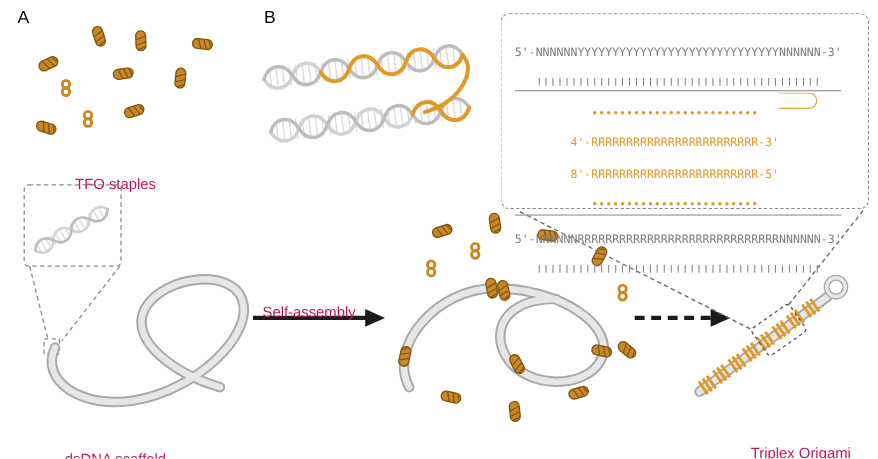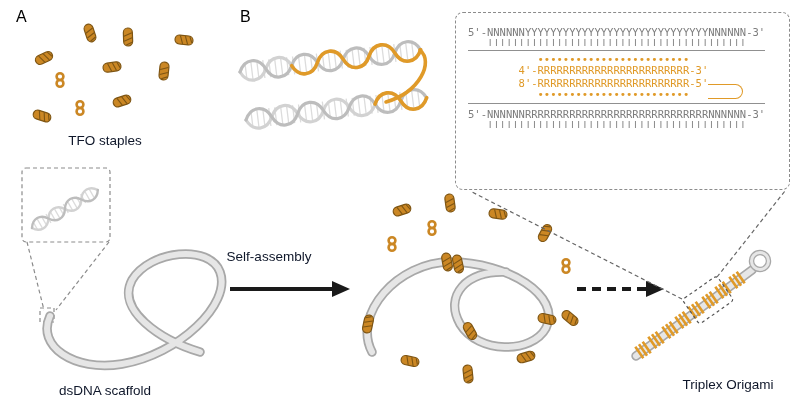--- a/index.html
+++ b/index.html
@@ -6,27 +6,27 @@
     --orange:#E09A28; --staple:#CB8724; --staple-dark:#7E5513;
     --rope:#E6E6E6; --rope-edge:#A8A8A8;
     --helix-a:#BDBDBD; --helix-b:#D2D2D2; --rung:#DCDCDC;
     --ink:#1A1A1A; --seq-gray:#7D7D7D; --dash:#8C8C8C;
   }
   html,body{margin:0;padding:0;background:#fff;}
   .canvas{position:relative;width:798px;height:417px;background:#fff;overflow:hidden;
           font-family:"Liberation Sans",sans-serif;color:#111;}
   .figure-svg{position:absolute;left:0;top:0;}
   .panel-label{position:absolute;font-size:16px;color:#000;}
-  .cap{position:absolute;font-size:13.5px;text-align:center;color:#0f172a;}
+  .cap{position:absolute;font-size:13.5px;text-align:center;color:#be185d;margin-top:27px;}
   
   .seq-box{position:absolute;left:455px;top:12px;width:335px;height:178px;
            box-sizing:border-box;border:1.2px dashed var(--dash);border-radius:8px;
            background:#fff;padding:13px 0 0 12px;
            font-family:"DejaVu Sans Mono",monospace;font-size:10.5px;line-height:13px;}
-  .seqline{white-space:pre;color:var(--seq-gray);}
+  .seqline{white-space:pre;color:var(--seq-gray);margin-top:16px;}
   .seqline.tfo{color:var(--orange);}
   .seqline.ticks{line-height:7px;height:7px;overflow:hidden;}
   .seqline.dots{line-height:9px;height:9px;overflow:hidden;color:var(--orange);}
   .strandline{width:47ch;border-top:1.5px solid #909090;margin:4px 0;}
   .tfo-bracket{position:absolute;left:252px;top:71px;width:34px;height:13px;
                border:1.6px solid var(--orange);border-left:none;
                border-radius:0 8px 8px 0;}
   
   .helix-rung{stroke:var(--rung);stroke-width:1.3;fill:none;}
   .helix-a{stroke:var(--helix-a);stroke-width:3.2;fill:none;stroke-linecap:round;}
@@ -153,21 +153,21 @@
       <rect class="dashline" style="stroke:#555;stroke-dasharray:3 3" x="-21" y="-15" width="42" height="30" rx="3" transform="translate(708,300) rotate(-35)"></rect>
       <path class="dashline" style="stroke:#666" d="M682,299 L470,191 M717,277 L785,191"></path>
     </g>
   </svg>
 
   <div class="panel-label" style="left:16px;top:8px;">A</div>
   <div class="panel-label" style="left:240px;top:8px;">B</div>
 
   <div class="cap" style="left:25px;top:133px;width:160px;">TFO staples</div>
   <div class="cap" style="left:25px;top:383px;width:160px;">dsDNA scaffold</div>
-  <div class="cap" style="left:194px;top:249px;width:150px;text-align:center;">Self-assembly</div>
+  <div class="cap" style="left:206px;top:249px;width:150px;text-align:center;">Self-assembly</div>
   <div class="cap" style="left:640px;top:377px;width:176px;">Triplex Origami</div>
 
   <div class="seq-box">
     <div class="seqline">5'-NNNNNNYYYYYYYYYYYYYYYYYYYYYYYYYYYYYNNNNNN-3'</div>
     <div class="seqline ticks">   |||||||||||||||||||||||||||||||||||||||||</div>
     <div class="strandline"></div>
     <div class="seqline dots">           ••••••••••••••••••••••••</div>
     <div class="seqline tfo">        4'-RRRRRRRRRRRRRRRRRRRRRRRR-3'</div>
     <div class="seqline tfo">        8'-RRRRRRRRRRRRRRRRRRRRRRRR-5'</div>
     <div class="seqline dots">           ••••••••••••••••••••••••</div>

